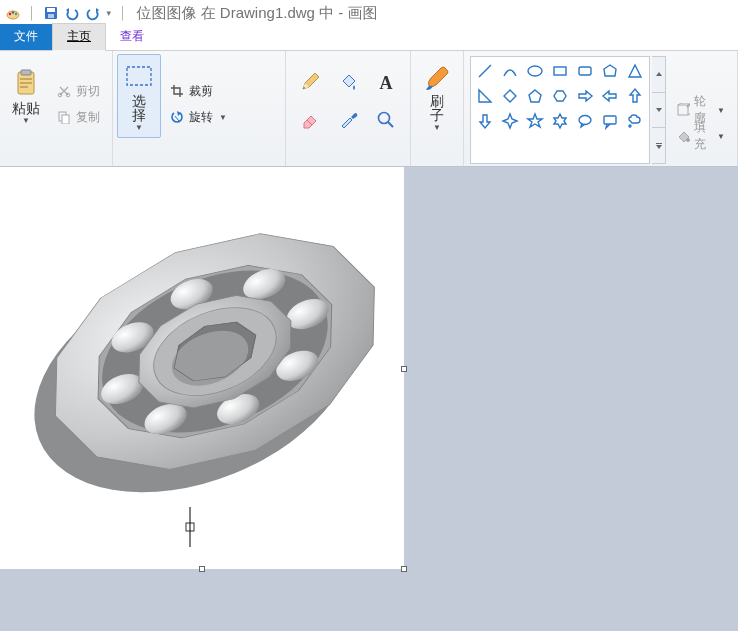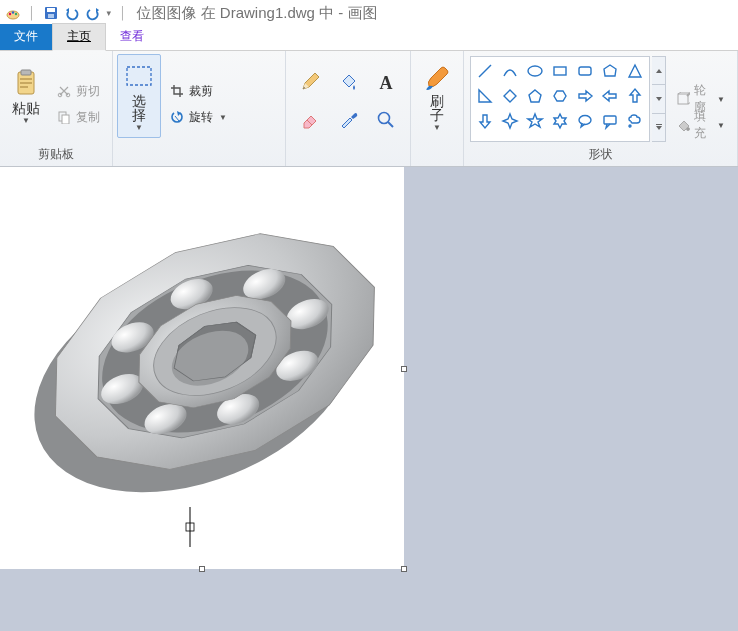--- a/index.html
+++ b/index.html
@@ -124,21 +124,20 @@
           <span class="mini-icon">
             <svg width="14" height="14" viewBox="0 0 14 14">
                 <rect x="2" y="2" width="7" height="9" fill="none" stroke="#999"></rect>
                 <rect x="5" y="5" width="7" height="9" fill="#fff" stroke="#999"></rect>
               </svg>
           </span>
           <span>复制</span>
         </div>
       </div>
     </div>
-    <div class="group-label">剪贴板</div>
   </div>
 
   <div class="group">
     <div class="group-body">
       <div class="big-btn selected">
         <span class="icon">
           <svg width="30" height="24" viewBox="0 0 30 24">
               <rect x="3" y="3" width="24" height="18" fill="none" stroke="#3a72c8" stroke-dasharray="3 2" stroke-width="1.3"></rect>
             </svg>
         </span>
@@ -379,21 +378,20 @@
             <svg width="14" height="14">
                 <path d="M3 8 L8 3 L13 8 L8 13 Z" fill="#ccc" stroke="#999"></path>
                 <circle cx="12" cy="11" r="1.5" fill="#999"></circle>
               </svg>
           </span>
           <span>填充</span>
           <span class="drop">▼</span>
         </div>
       </div>
     </div>
-    <div class="group-label">形状</div>
   </div>
 </div>
 
 <div class="canvas-area">
   <div class="canvas">
     <svg viewBox="0 0 404 402">
       <defs>
         <radialGradient id="metal" cx="35%" cy="30%" r="80%">
           <stop offset="0%" stop-color="#f2f3f4"></stop>
           <stop offset="55%" stop-color="#c8cacc"></stop>

